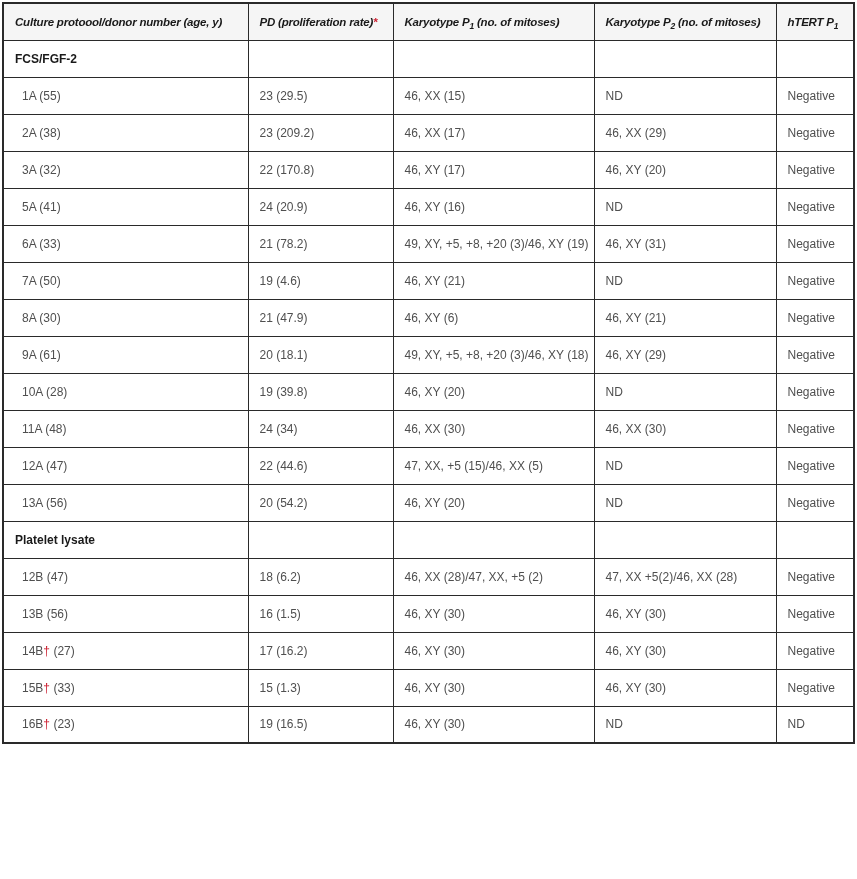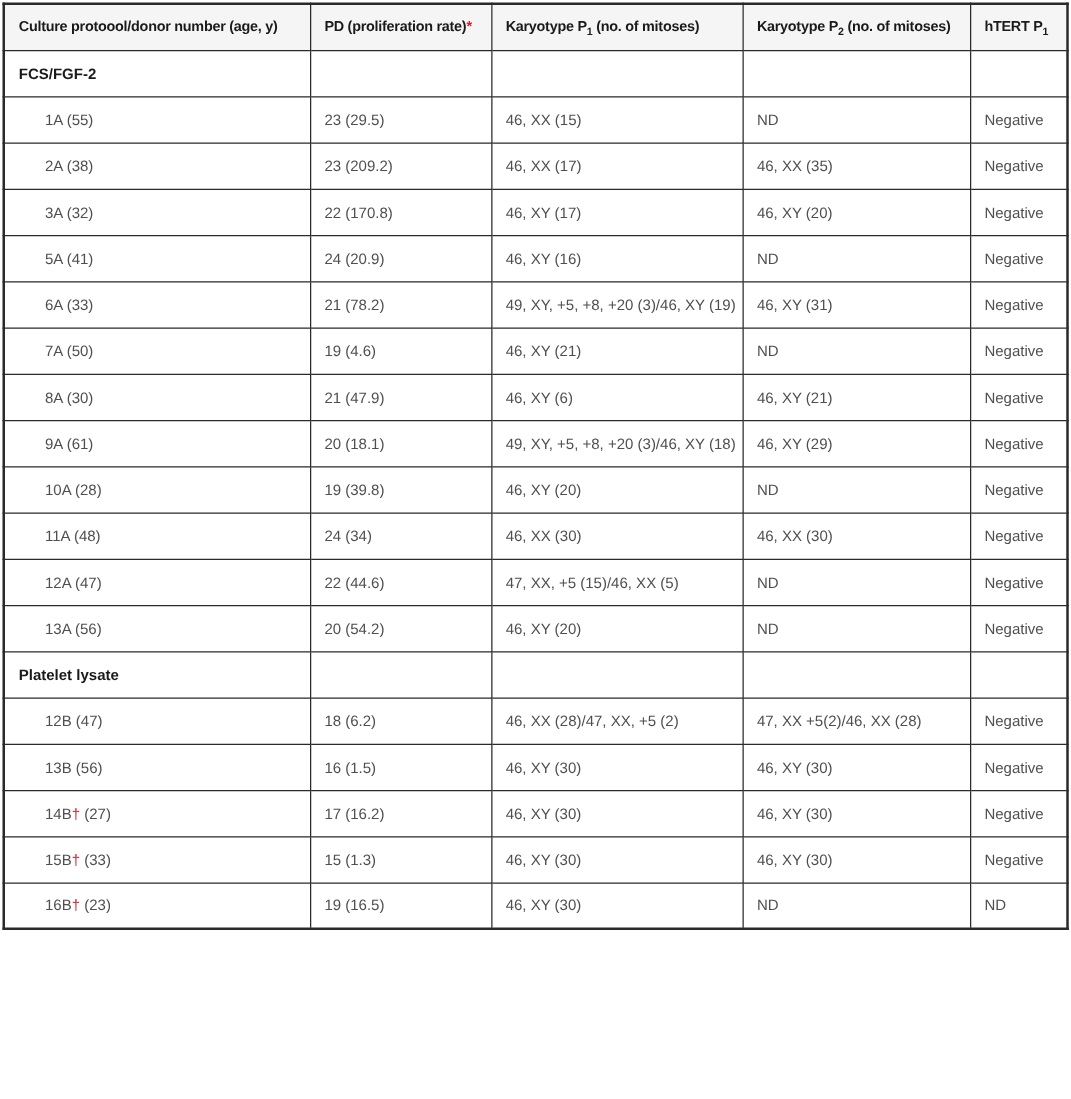--- a/index.html
+++ b/index.html
@@ -32,22 +32,23 @@
     text-align:left;
     white-space:nowrap;
     overflow:hidden;
   }
   thead th{
     background:var(--header-bg);
     font-weight:bold;
     color:var(--bold-text);
     font-size:11.5px;
     letter-spacing:-0.2px;
-  }
-  td.donor{padding-left:32px;}
+    font-style:italic;
+  }
+  td.donor{padding-left:18px;}
   td.section-cell{
     font-weight:bold;
     color:var(--bold-text);
     font-size:12px;
     margin-left:14px;
   }
   .marker{color:var(--marker-red);}
   sub{font-size:8.5px;line-height:0;}
 </style>
 </head>
@@ -83,21 +84,21 @@
           <td class="donor">1A (55)</td>
           <td>23 (29.5)</td>
           <td>46, XX (15)</td>
           <td>ND</td>
           <td>Negative</td>
         </tr>
         <tr>
           <td class="donor">2A (38)</td>
           <td>23 (209.2)</td>
           <td>46, XX (17)</td>
-          <td>46, XX (35)</td>
+          <td>46, XX (29)</td>
           <td>Negative</td>
         </tr>
         <tr>
           <td class="donor">3A (32)</td>
           <td>22 (170.8)</td>
           <td>46, XY (17)</td>
           <td>46, XY (20)</td>
           <td>Negative</td>
         </tr>
         <tr>

